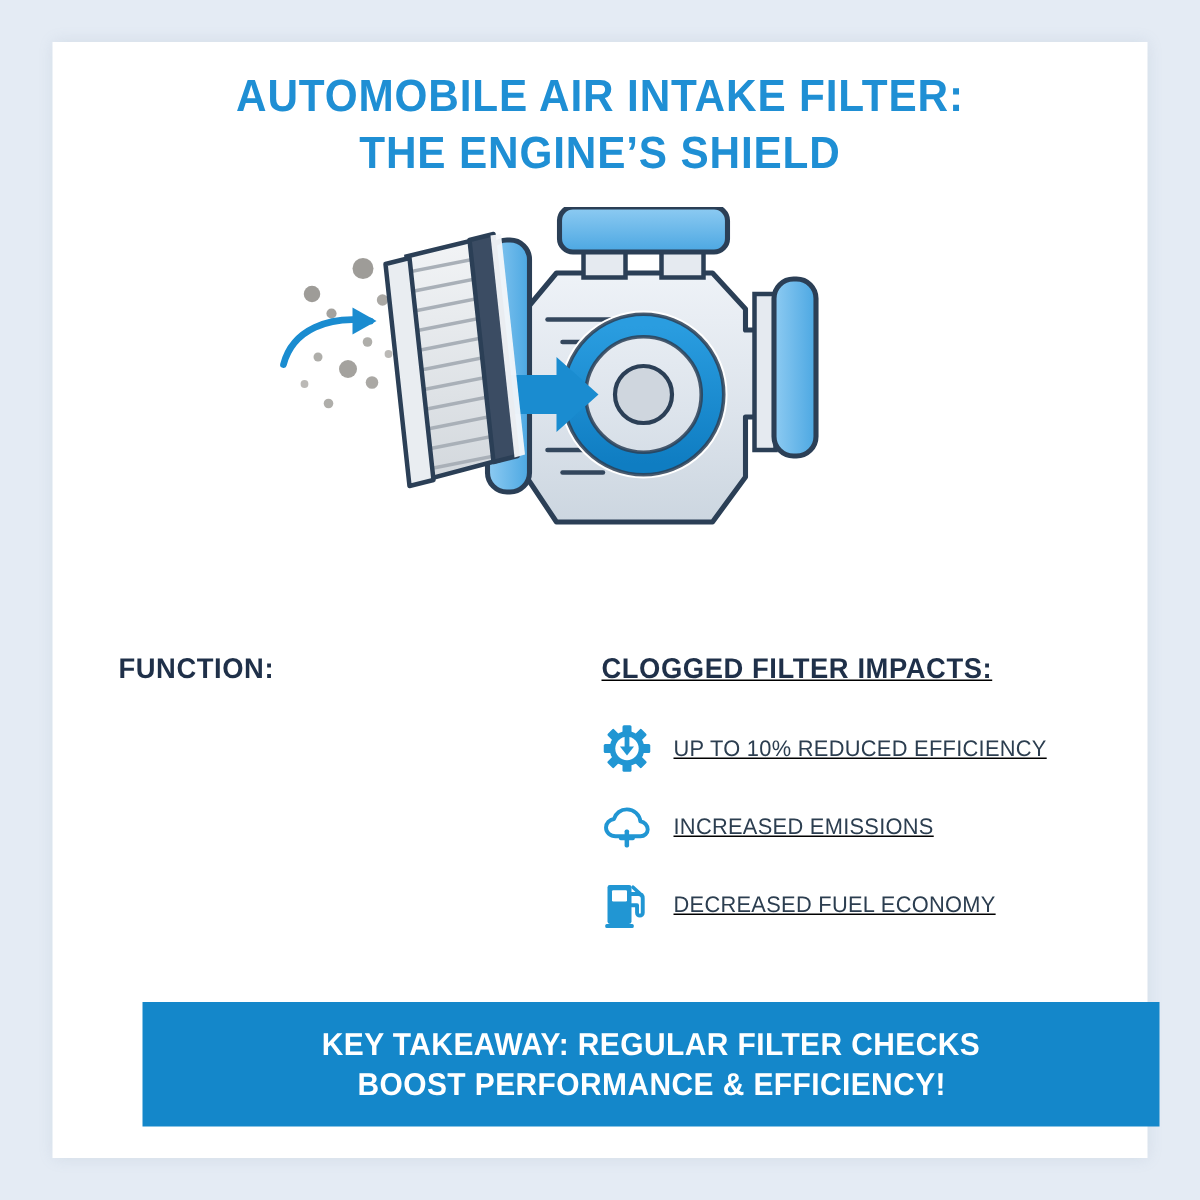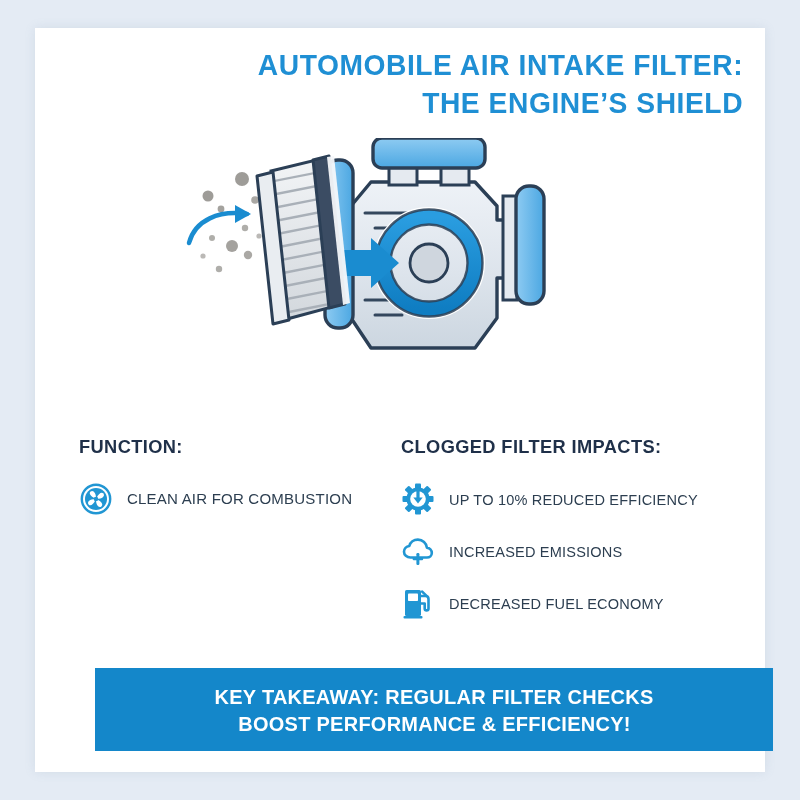--- a/index.html
+++ b/index.html
@@ -23,21 +23,21 @@
     background: #ffffff;
     box-shadow: 0 0 10px rgba(120,140,170,0.16);
   }
 
   
   .title-block {
     position: absolute;
     left: 0;
     top: 18px;
     width: 730px;
-    text-align: right;
+    text-align: center;
   }
   .title-line {
     color: #1f8fd4;
     font-weight: bold;
     font-size: 30px;
     letter-spacing: 0.6px;
     line-height: 38px;
     font-stretch: condensed;
     transform: scaleX(0.94);
     transform-origin: center;
@@ -61,21 +61,21 @@
     top: 408px;
     width: 730px;
     height: 205px;
     padding-left: 28px;
   }
   .col {
     position: absolute;
     top: 0;
   }
   .col-left  { left: 44px;  width: 330px; }
-  .col-right { left: 366px; width: 340px; }
+  .col-right { left: 366px; width: 340px; text-decoration: underline; }
 
   .col-heading {
     color: #1f3049;
     font-weight: bold;
     font-size: 19px;
     letter-spacing: 0.4px;
     margin: 0 0 22px 0;
     transform: scaleX(0.96);
     transform-origin: left center;
     white-space: nowrap;
@@ -253,36 +253,20 @@
         <path d="M142,19 L149,18 L165,165 L158,167 Z" fill="#f4f7fa" opacity="0.95"></path>
       </g>
     </svg>
   </div>
 
   <div class="columns">
 
     <div class="col col-left">
       <div class="col-heading">FUNCTION:</div>
 
-      <div class="item">
-        <span class="item-icon">
-          <svg width="32" height="32" viewBox="0 0 32 32" xmlns="http://www.w3.org/2000/svg">
-            <circle cx="16" cy="16" r="14.2" fill="none" stroke="#2196d3" stroke-width="2.4"></circle>
-            <circle cx="16" cy="16" r="11" fill="#2196d3"></circle>
-            <g fill="#ffffff">
-              <path d="M16,15 C16,10 13.2,6.6 10.6,8.6 C8.4,10.3 10.6,13.6 15,15.4 Z"></path>
-              <path d="M17,16 C22,16 25.4,13.2 23.4,10.6 C21.7,8.4 18.4,10.6 16.6,15 Z"></path>
-              <path d="M16,17 C16,22 18.8,25.4 21.4,23.4 C23.6,21.7 21.4,18.4 17,16.6 Z"></path>
-              <path d="M15,16 C10,16 6.6,18.8 8.6,21.4 C10.3,23.6 13.6,21.4 15.4,17 Z"></path>
-            </g>
-            <circle cx="16" cy="16" r="2.3" fill="#2196d3"></circle>
-          </svg>
-        </span>
-        <span class="item-label">CLEAN AIR FOR COMBUSTION</span>
-      </div>
 
     </div>
 
     <div class="col col-right">
       <div class="col-heading">CLOGGED FILTER IMPACTS:</div>
 
       <div class="item">
         <span class="item-icon">
           <svg width="32" height="32" viewBox="0 0 32 32" xmlns="http://www.w3.org/2000/svg">
             <g fill="#2196d3">

